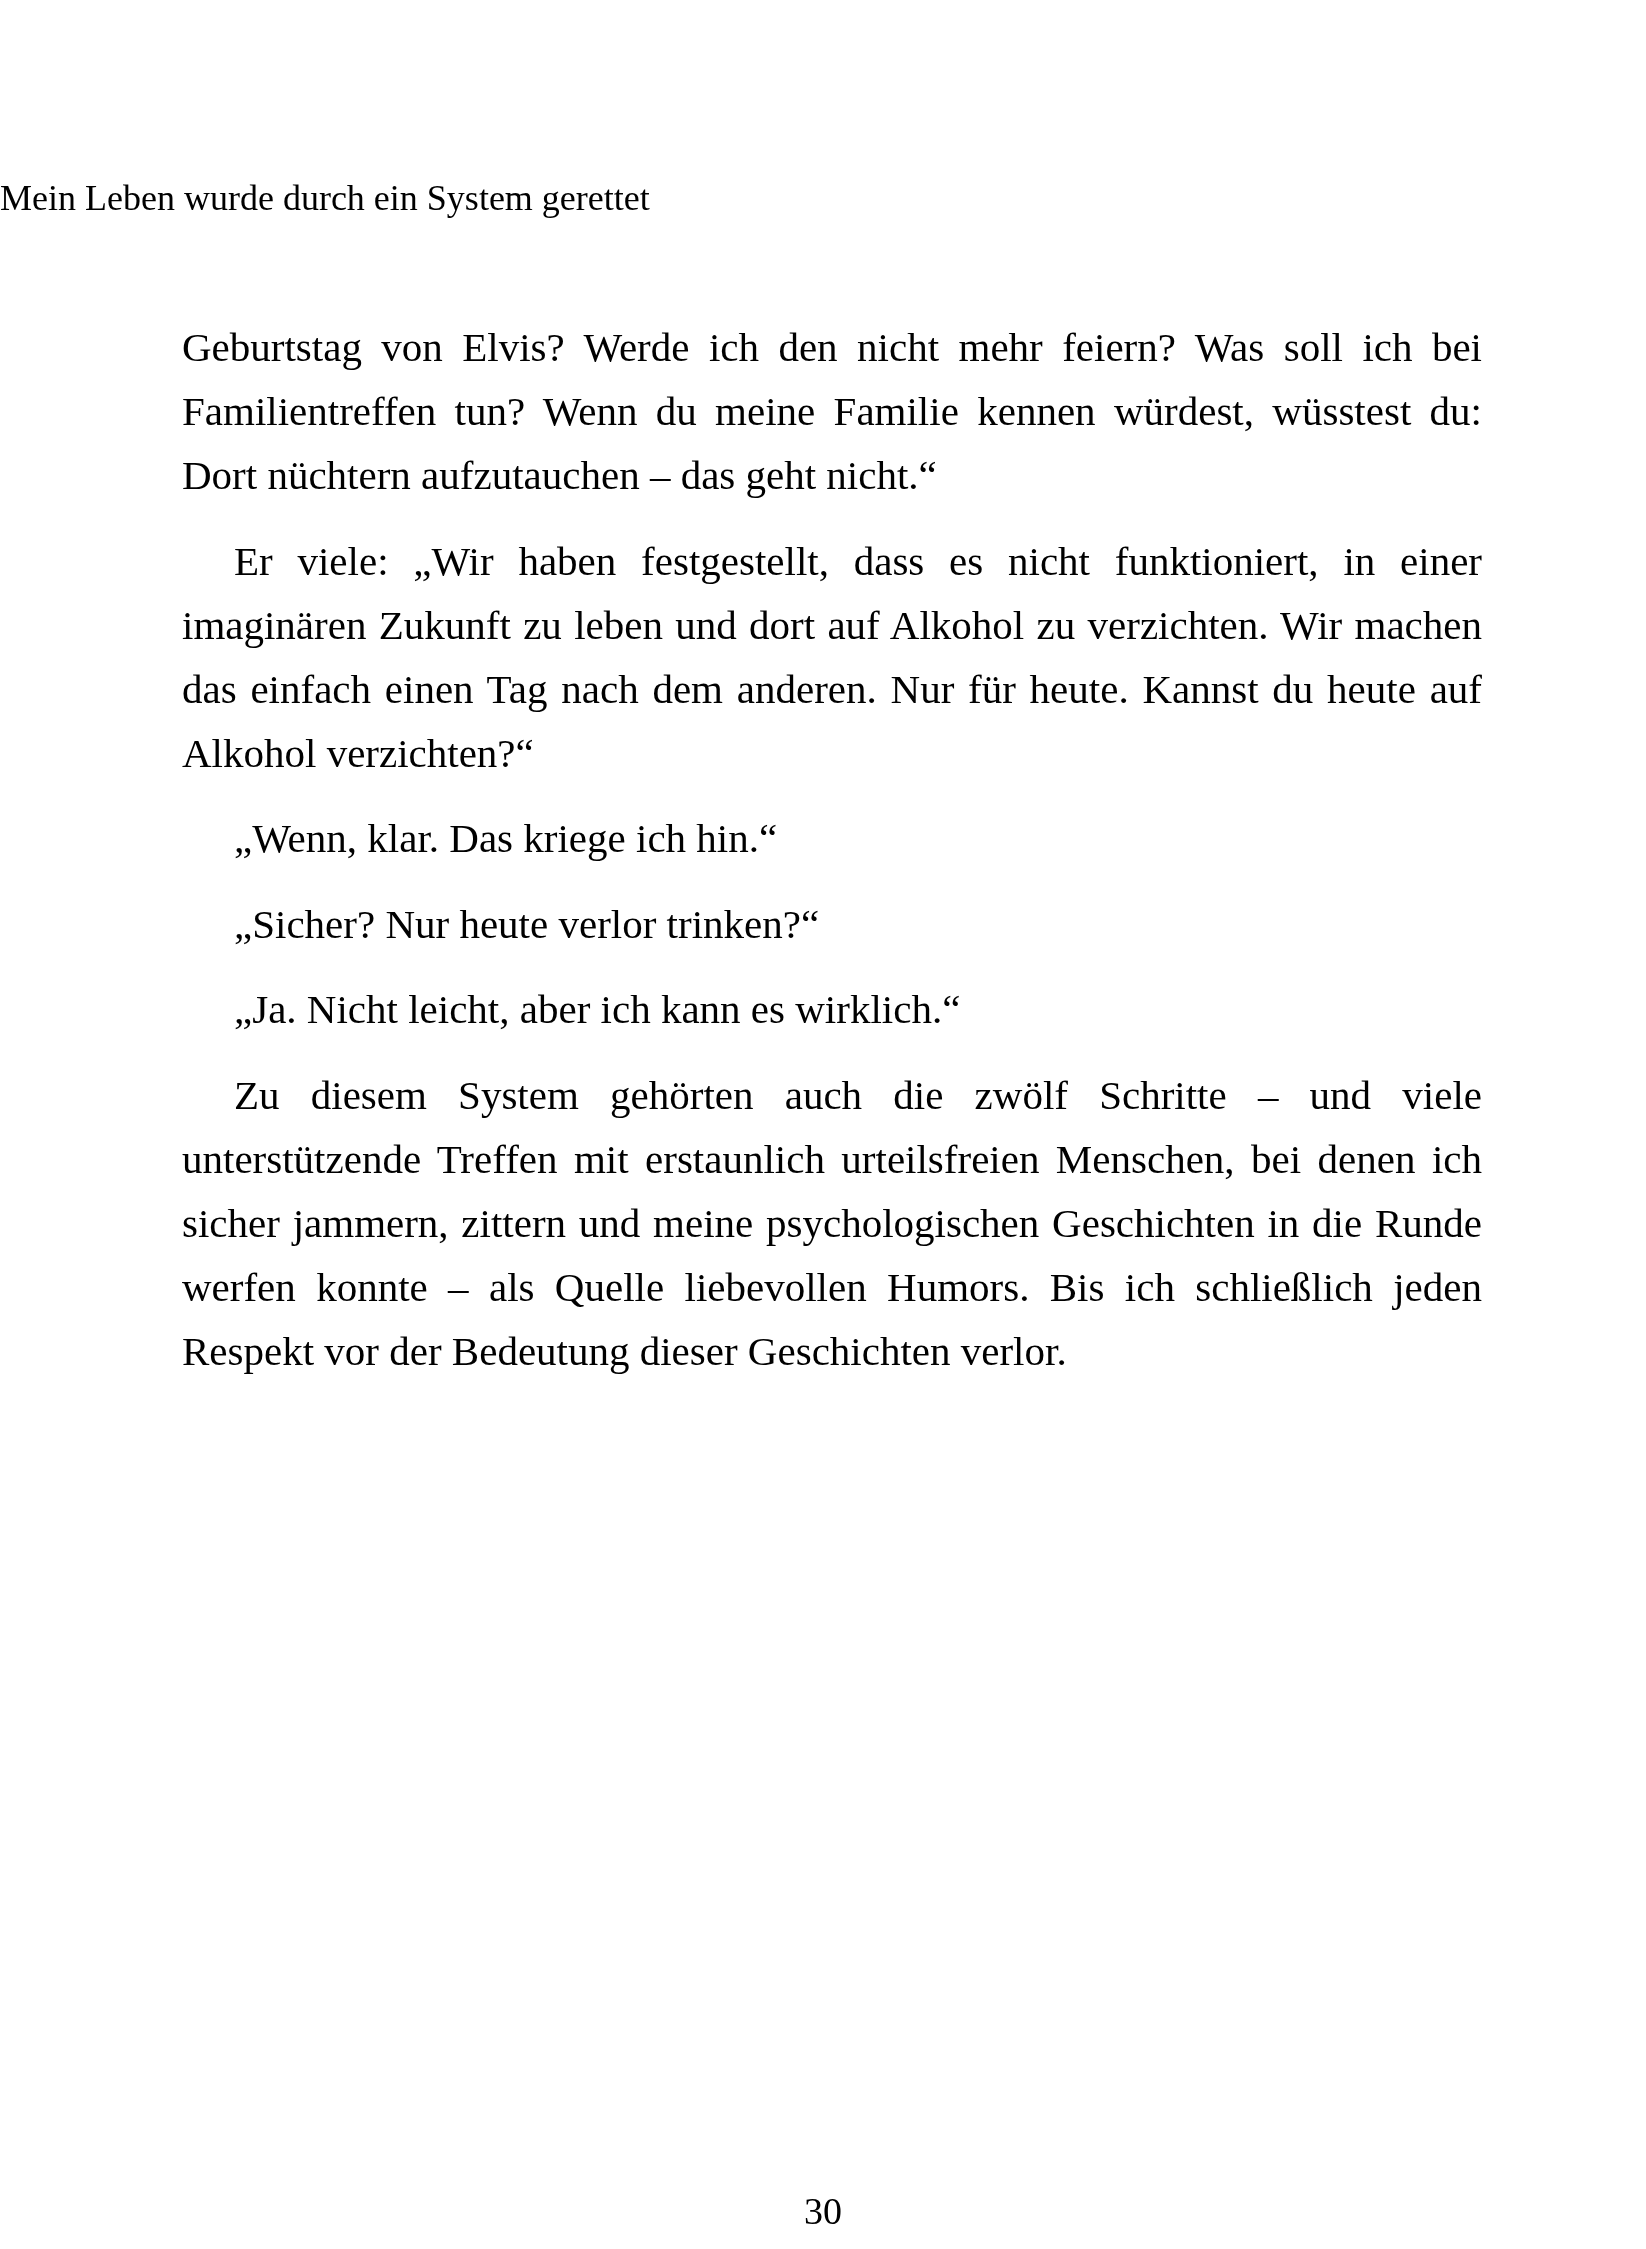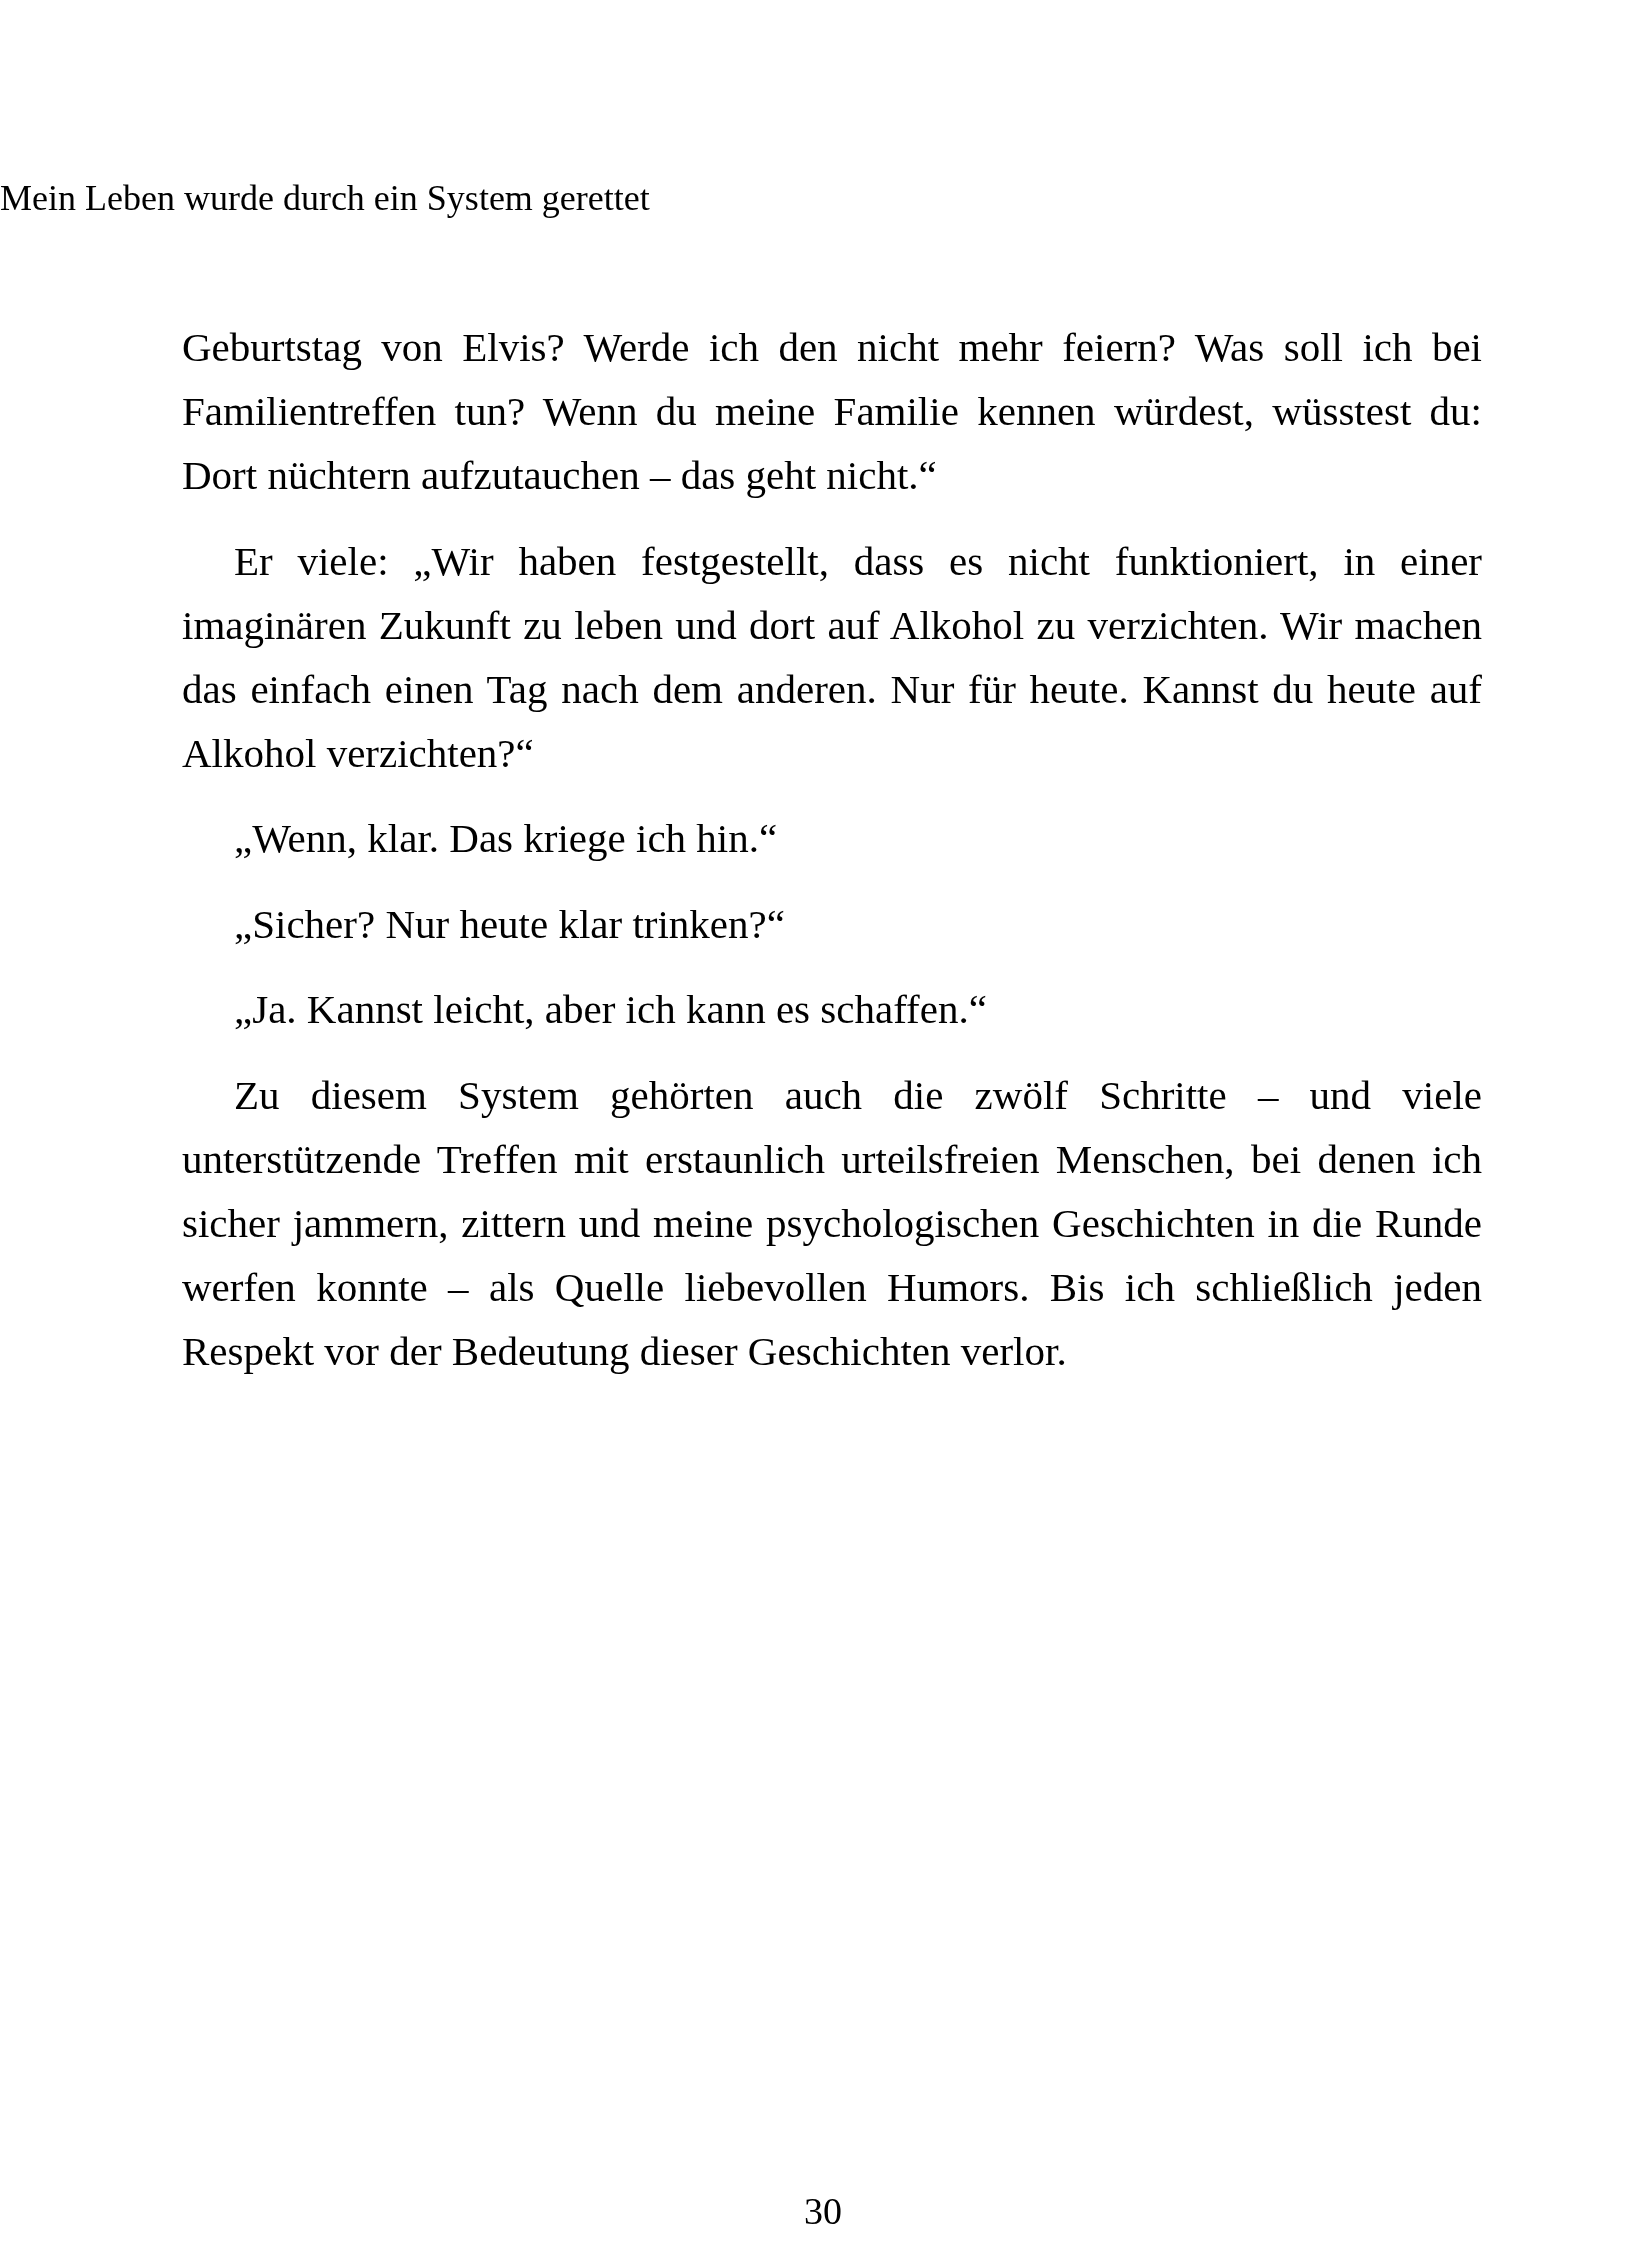--- a/index.html
+++ b/index.html
@@ -55,20 +55,20 @@
 </head>
 <body>
 
 <div class="page">
   <div class="running-header">Mein Leben wurde durch ein System gerettet</div>
 
   <div class="text-body">
       <p class="para">Geburtstag von Elvis? Werde ich den nicht mehr feiern? Was soll ich bei Familientreffen tun? Wenn du meine Familie kennen würdest, wüsstest du: Dort nüchtern aufzutauchen – das geht nicht.“</p>
       <p class="para indent">Er viele: „Wir haben festgestellt, dass es nicht funktioniert, in einer imaginären Zukunft zu leben und dort auf Alkohol zu verzichten. Wir machen das einfach einen Tag nach dem anderen. Nur für heute. Kannst du heute auf Alkohol verzichten?“</p>
       <p class="para indent">„Wenn, klar. Das kriege ich hin.“</p>
-      <p class="para indent">„Sicher? Nur heute klar trinken?“</p>
-      <p class="para indent">„Ja. Kannst leicht, aber ich kann es schaffen.“</p>
+      <p class="para indent">„Sicher? Nur heute verlor trinken?“</p>
+      <p class="para indent">„Ja. Nicht leicht, aber ich kann es wirklich.“</p>
       <p class="para indent">Zu diesem System gehörten auch die zwölf Schritte – und viele unterstützende Treffen mit erstaunlich urteilsfreien Menschen, bei denen ich sicher jammern, zittern und meine psychologischen Geschichten in die Runde werfen konnte – als Quelle liebevollen Humors. Bis ich schließlich jeden Respekt vor der Bedeutung dieser Geschichten verlor.</p>
     </div>
 
   <div class="page-number">30</div>
 </div>
 
 
 </body></html>

